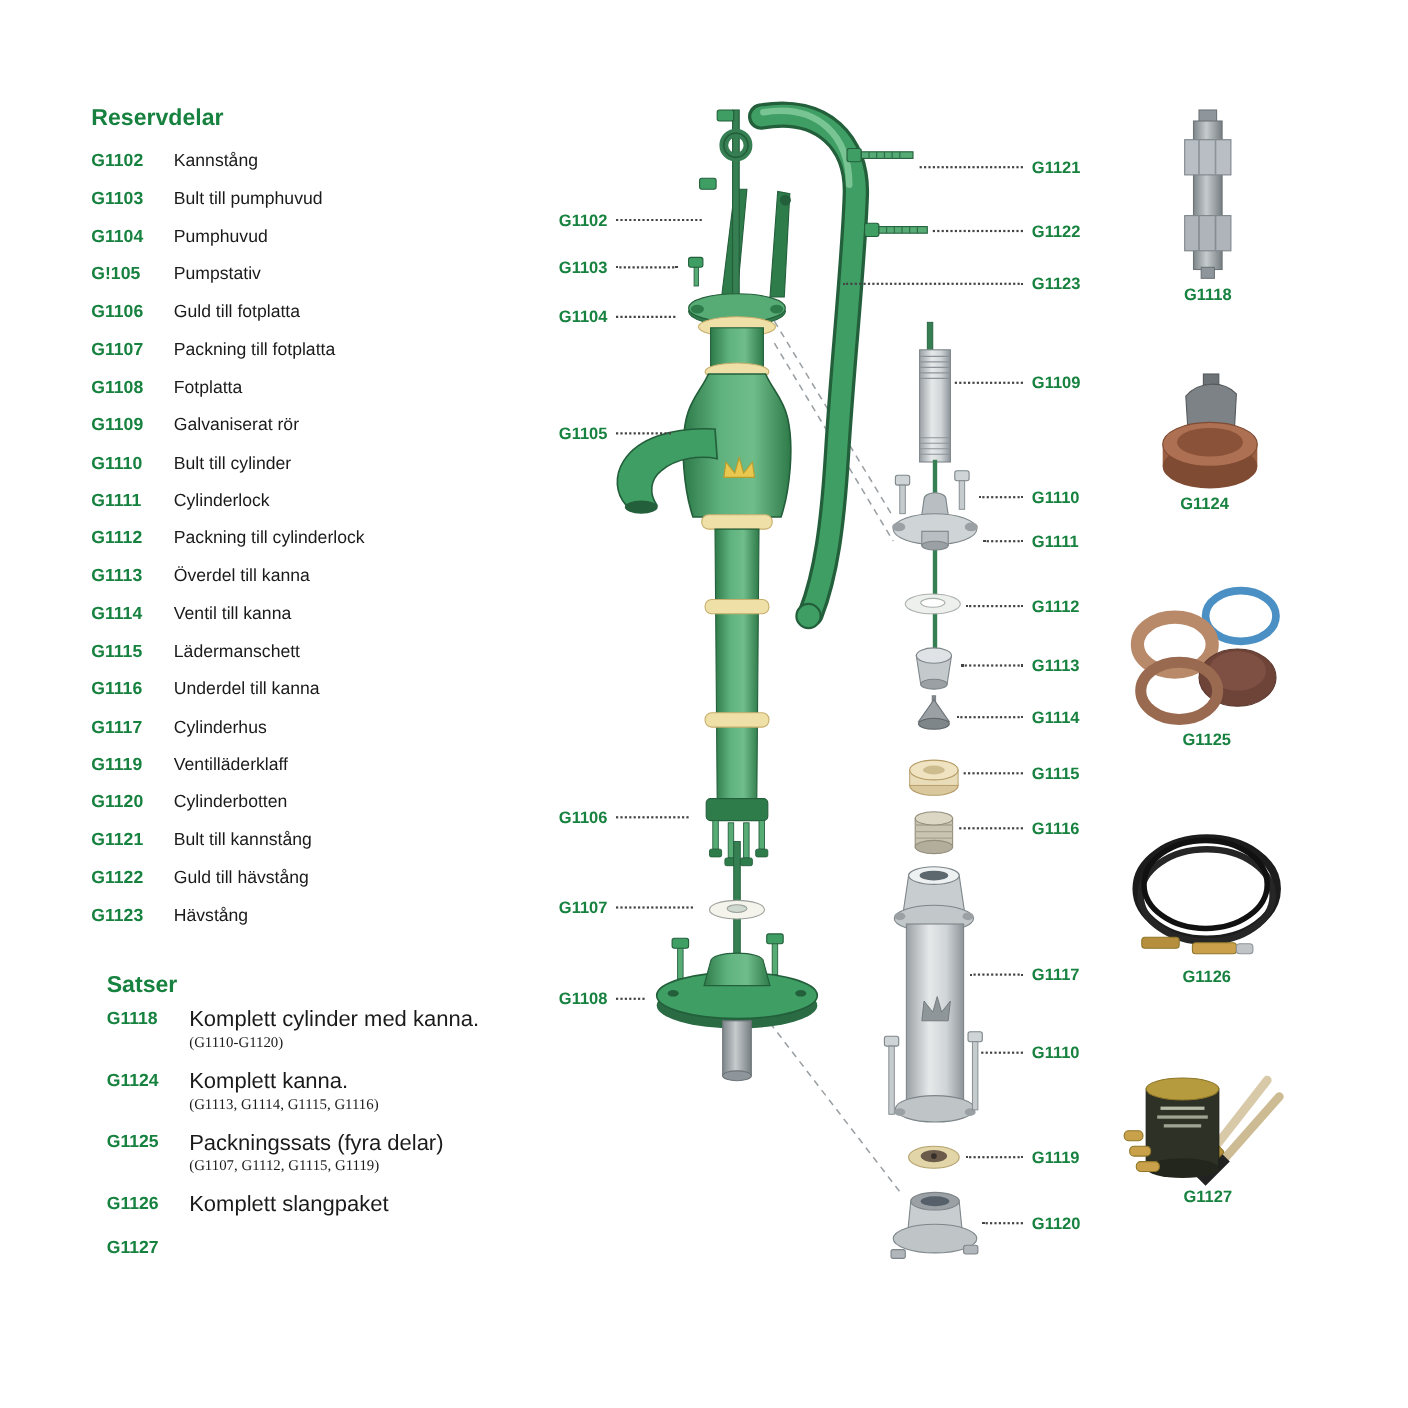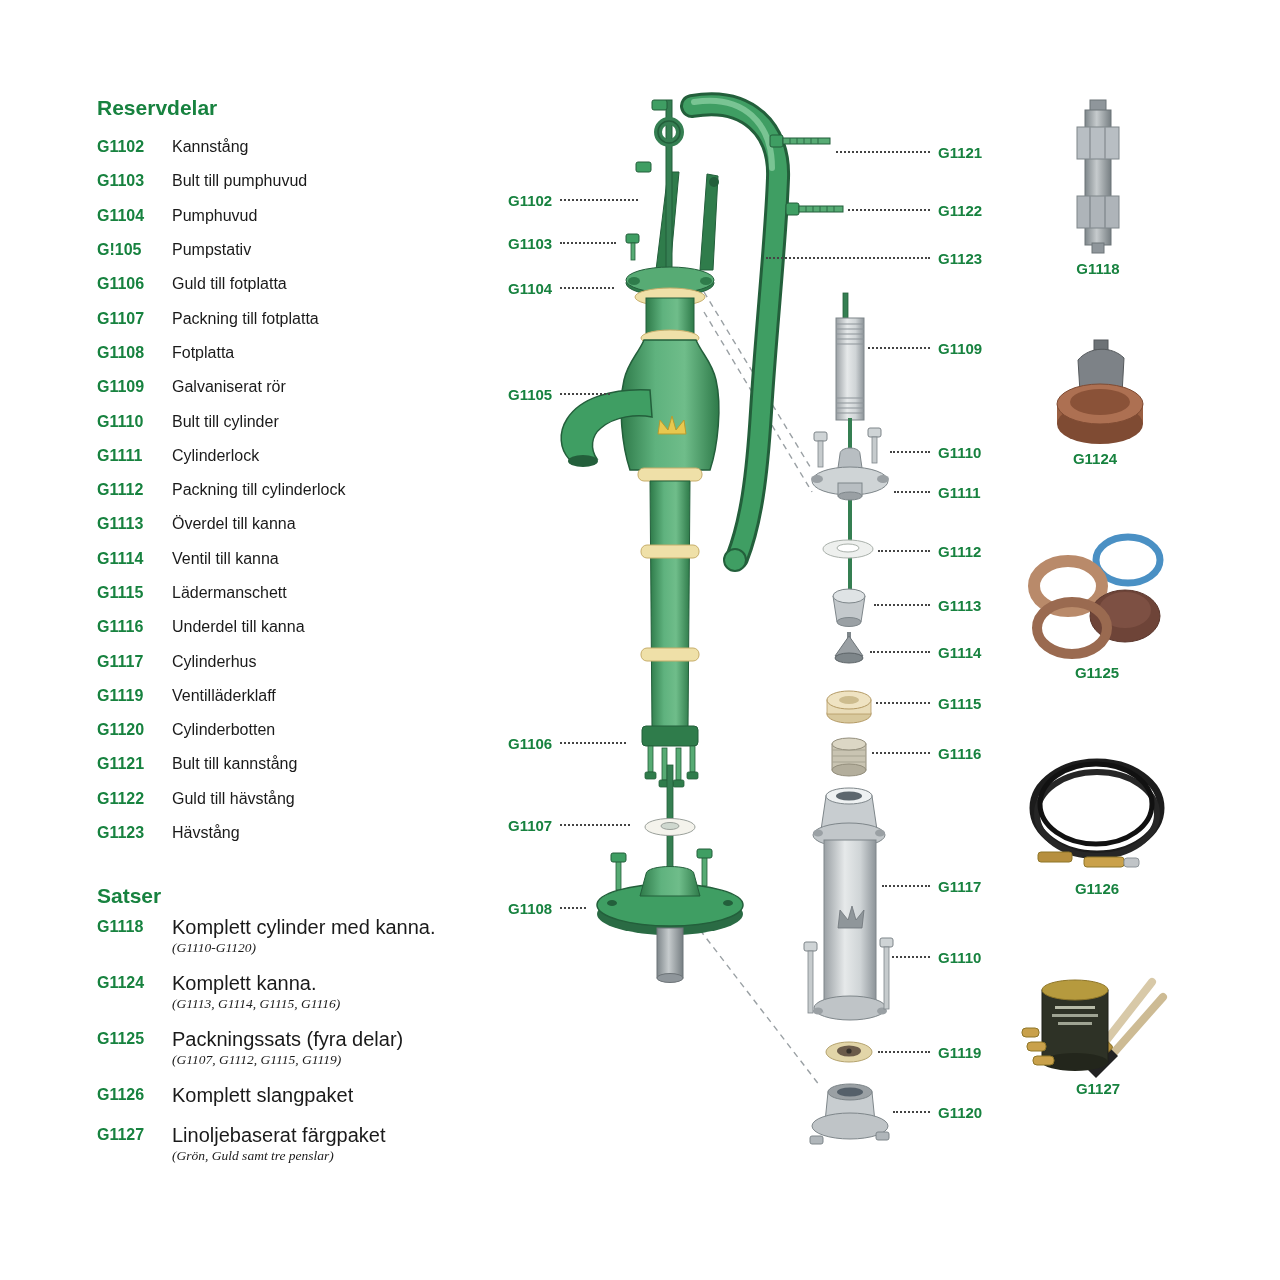--- a/index.html
+++ b/index.html
@@ -2,32 +2,32 @@
 <html><head>
 <meta charset="utf-8">
 <style>
   :root{ --green:#17823f; --ink:#1a1a1a; }
   html,body{margin:0;padding:0;background:#fff;}
   .canvas{position:relative;width:1280px;height:1280px;background:#fff;
           font-family:"Liberation Sans",sans-serif;overflow:hidden;}
   .art{position:absolute;left:0;top:0;}
 
   
-  .parts{position:absolute;left:97px;top:96px;width:400px;}
+  .parts{position:absolute;left:83px;top:96px;width:400px;}
   .section-title{color:var(--green);font-size:21px;font-weight:bold;margin:0 0 10px 0;}
   .prow{display:flex;align-items:center;height:34.3px;}
   .pcode{width:75px;flex:none;color:var(--green);font-weight:bold;font-size:16px;}
   .plabel{color:var(--ink);font-size:16px;}
 
   
   .kits{position:absolute;left:97px;top:884px;width:400px;}
   .krow{display:flex;margin-bottom:4px;}
   .kbody{display:flex;flex-direction:column;}
   .klabel{color:var(--ink);font-size:20px;line-height:19px;margin-bottom:3px;}
-  .knote{color:var(--ink);font-family:"Liberation Serif",serif;font-style:italic;
+  .knote{color:var(--ink);font-family:"Liberation Serif",serif;
          font-size:13.5px;line-height:16px;margin-bottom:14px;}
 
   
   .callout{position:absolute;display:flex;align-items:center;gap:8px;height:18px;}
   .ccode{color:var(--green);font-weight:bold;font-size:15px;white-space:nowrap;}
   .dots{flex:none;height:0;border-top:2.6px dotted #444;}
 
   
   .prod-label{position:absolute;transform:translateX(-50%);color:var(--green);
               font-weight:bold;font-size:15px;}
@@ -425,24 +425,20 @@
     </div>
     <div class="krow">
       <span class="pcode">G1126</span>
       <span class="kbody">
           <span class="klabel">Komplett slangpaket</span>
           <span class="knote"></span>
         </span>
     </div>
     <div class="krow">
       <span class="pcode">G1127</span>
-      <span class="kbody">
-          <span class="klabel">Linoljebaserat färgpaket</span>
-          <span class="knote">(Grön, Guld samt tre penslar)</span>
-        </span>
     </div>
   </section>
 
   <div class="callout" style="left:508px;top:191px;">
     <span class="ccode">G1102</span>
     <span class="dots" style="width:78px;"></span>
   </div>
   <div class="callout" style="left:508px;top:234px;">
     <span class="ccode">G1103</span>
     <span class="dots" style="width:56px;"></span>

